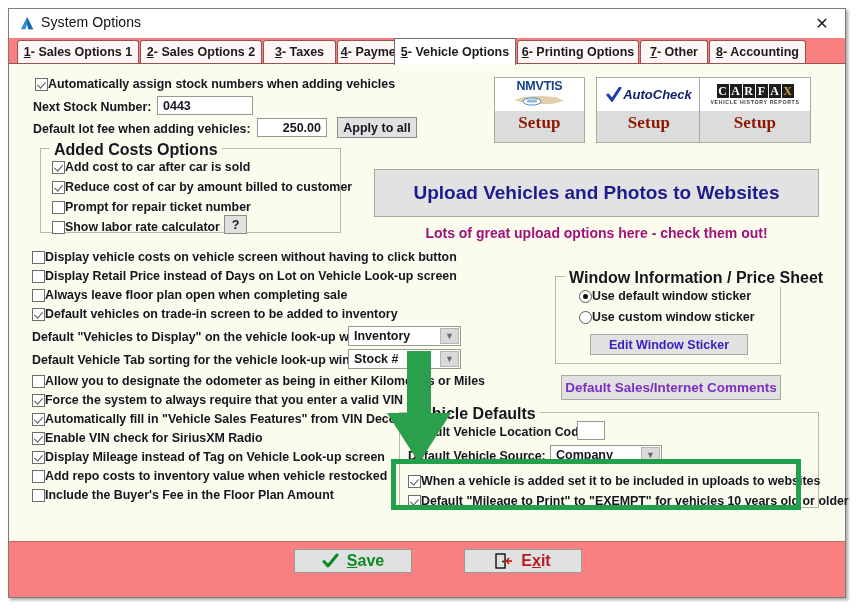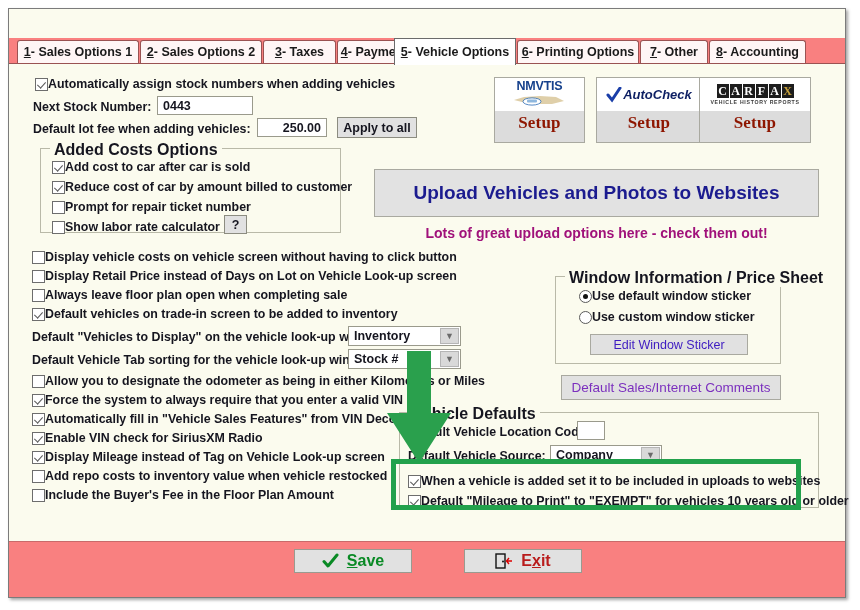--- a/index.html
+++ b/index.html
@@ -152,21 +152,21 @@
     box-sizing:border-box;display:flex;align-items:center;justify-content:center;
     font-size:19px;font-weight:bold;color:#1b1b8f;cursor:pointer;
   }
   .upload-sub{
     position:absolute;font-size:14px;font-weight:bold;color:#a0117a;
     text-align:center;white-space:nowrap;
   }
   .linkbtn{
     position:absolute;border:1px solid #a9a9a0;background:#e1e1e1;
     box-sizing:border-box;display:flex;align-items:center;justify-content:center;
-    font-size:12.5px;font-weight:normal;color:#3d1bc1;cursor:pointer;text-align:center;
+    font-size:12.5px;font-weight:bold;color:#3d1bc1;cursor:pointer;text-align:center;
   }
   .linkbtn.purple{color:#7b2fbe;font-size:13.5px;}
   
   .bottombar{
     position:absolute;left:0;right:0;bottom:0;height:55px;background:#f98080;
     border-top:1px solid #c96a6a;
   }
   .bigbtn{
     position:absolute;background:#e1e1e1;border:1px solid #9a9a90;
     box-sizing:border-box;display:flex;align-items:center;justify-content:center;
@@ -177,20 +177,28 @@
   .green-rect{
     position:absolute;border:5px solid #22a14c;box-sizing:border-box;
     pointer-events:none;
   }
 </style>
 </head>
 <body>
 
 <div id="app">
 
+  <div class="titlebar">
+    <svg class="title-icon" viewBox="0 0 16 16">
+      <polygon points="8,1 14.5,14 9.6,14 8,8.6 6.4,14 1.5,14" fill="#2b8fd6"></polygon>
+      <polygon points="8,1 8,8.6 9.6,14 14.5,14" fill="#1467a8"></polygon>
+    </svg>
+    <div class="title-text">System Options</div>
+    <div class="close-btn">✕</div>
+  </div>
 
   <div class="tabstrip">
     <div class="tab" style="left:8px;width:122px;">
         <u>1</u>
         <span> - Sales Options 1</span>
       </div>
     <div class="tab" style="left:131px;width:122px;">
         <u>2</u>
         <span> - Sales Options 2</span>
       </div>

